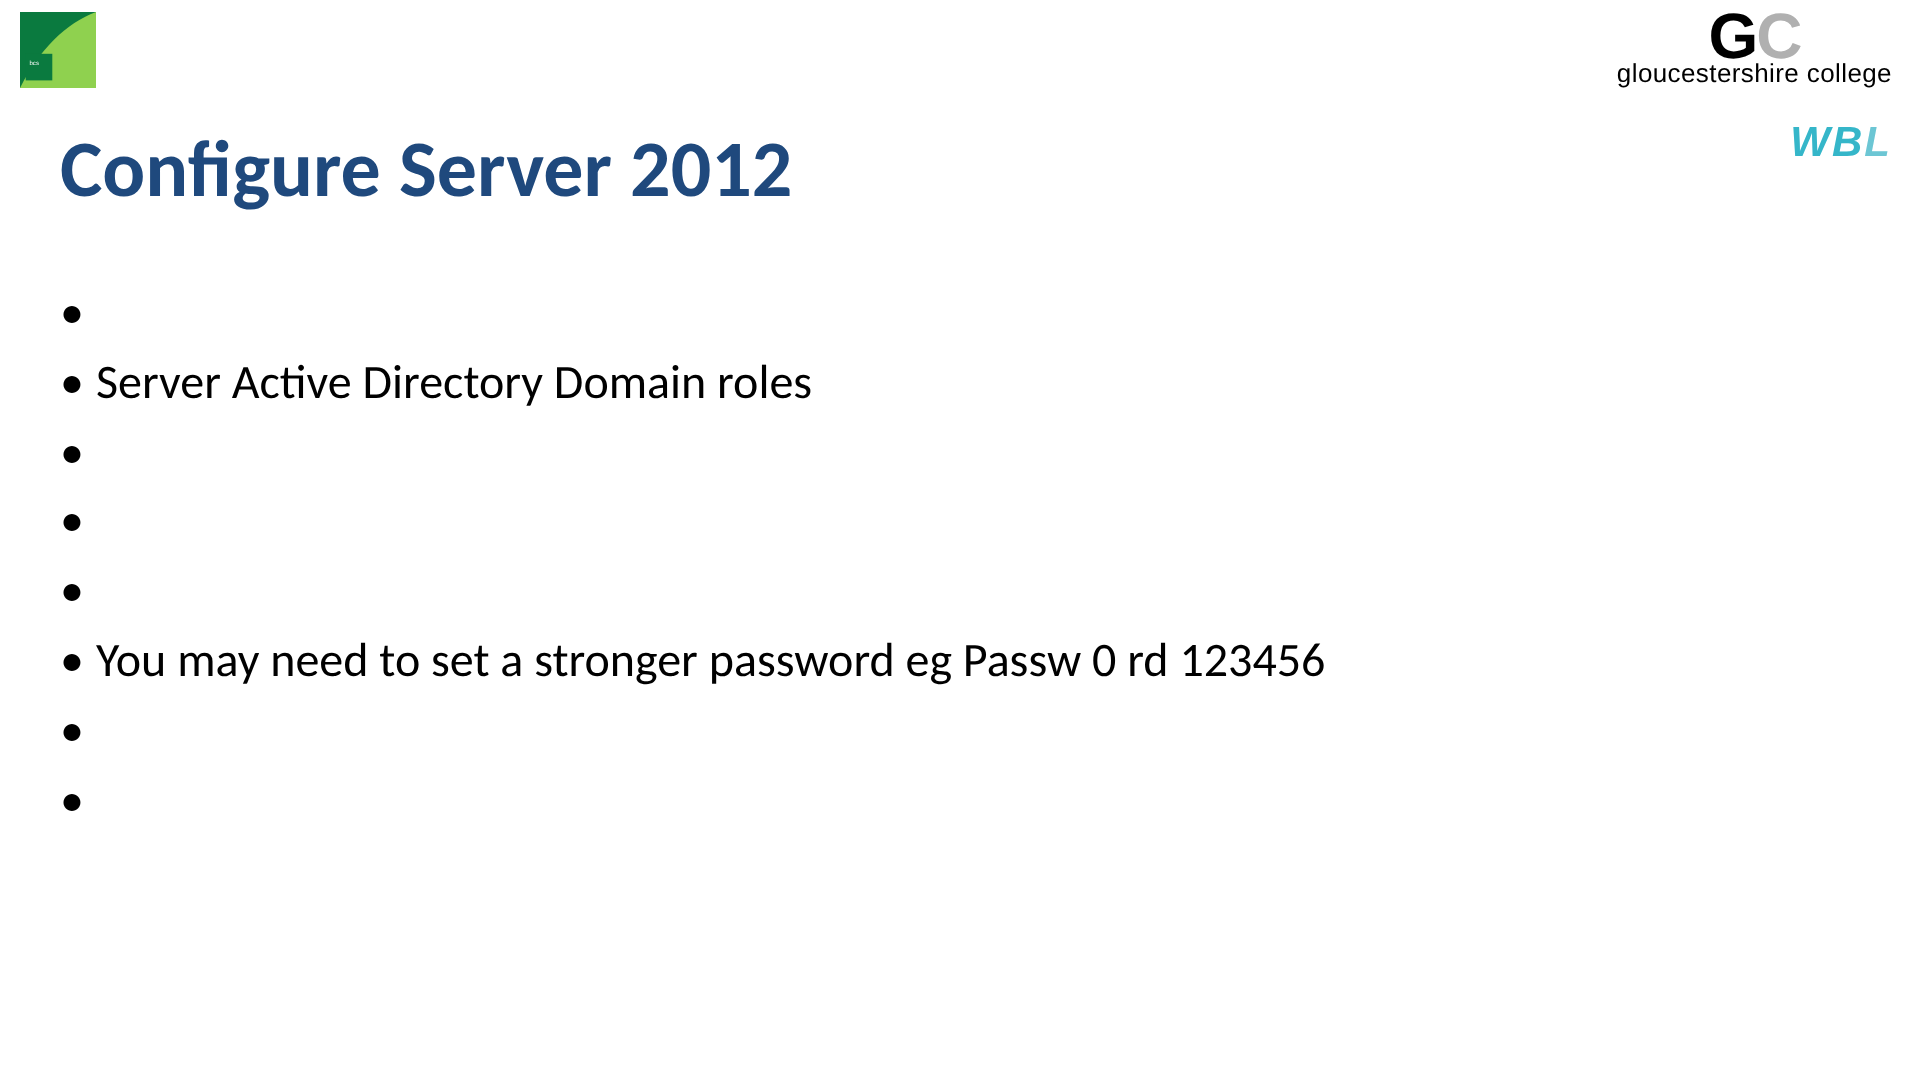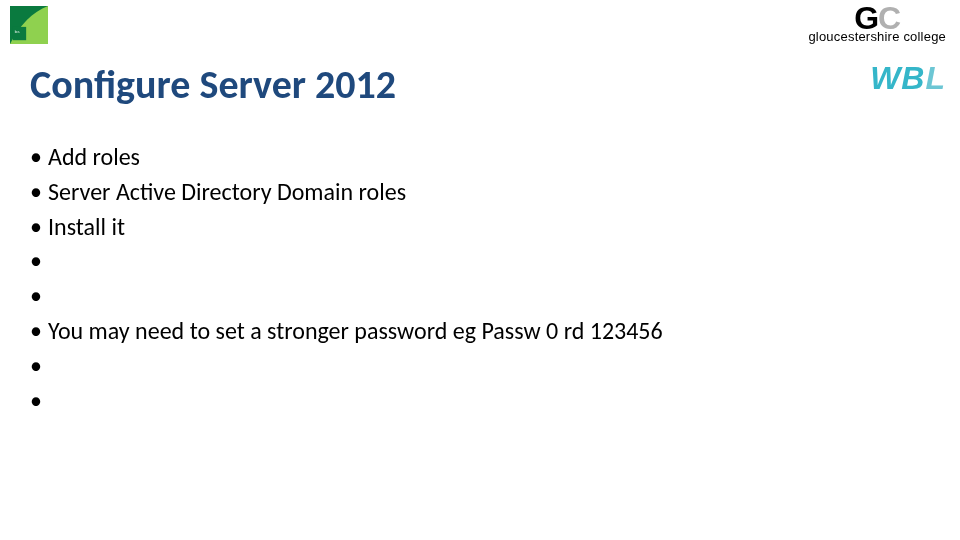--- a/index.html
+++ b/index.html
@@ -43,21 +43,21 @@
     letter-spacing: 0.2px;
     margin-top: -1px;
   }
   .logo-wbl {
     position: absolute;
     top: 60px;
     right: 14px;
     font-family: "Arial Black", Arial, sans-serif;
     font-weight: 900;
     font-style: italic;
-    font-size: 32px;
+    font-size: 21px;
     letter-spacing: 1px;
   }
   .logo-wbl .wb { color: #35b6c9; }
   .logo-wbl .l  { color: #6cc6d4; }
   .title {
     position: absolute;
     left: 30px;
     top: 60px;
     font-size: 40px;
     font-weight: 700;
@@ -99,29 +99,27 @@
 
 <div class="logo-wbl">
   <span class="wb">WB</span><span class="l">L</span>
 </div>
 
 <div class="title">Configure Server 2012</div>
 
 <div class="bullets">
   <div class="row">
       <span class="dot">•</span>
-      <span>Add roles</span>
     </div>
   <div class="row">
       <span class="dot">•</span>
       <span>Server Active Directory Domain roles</span>
     </div>
   <div class="row">
       <span class="dot">•</span>
-      <span>Install it</span>
     </div>
   <div class="row">
       <span class="dot">•</span>
     </div>
   <div class="row">
       <span class="dot">•</span>
     </div>
   <div class="row">
       <span class="dot">•</span>
       <span>You may need to set a stronger password eg Passw 0 rd 123456</span>

